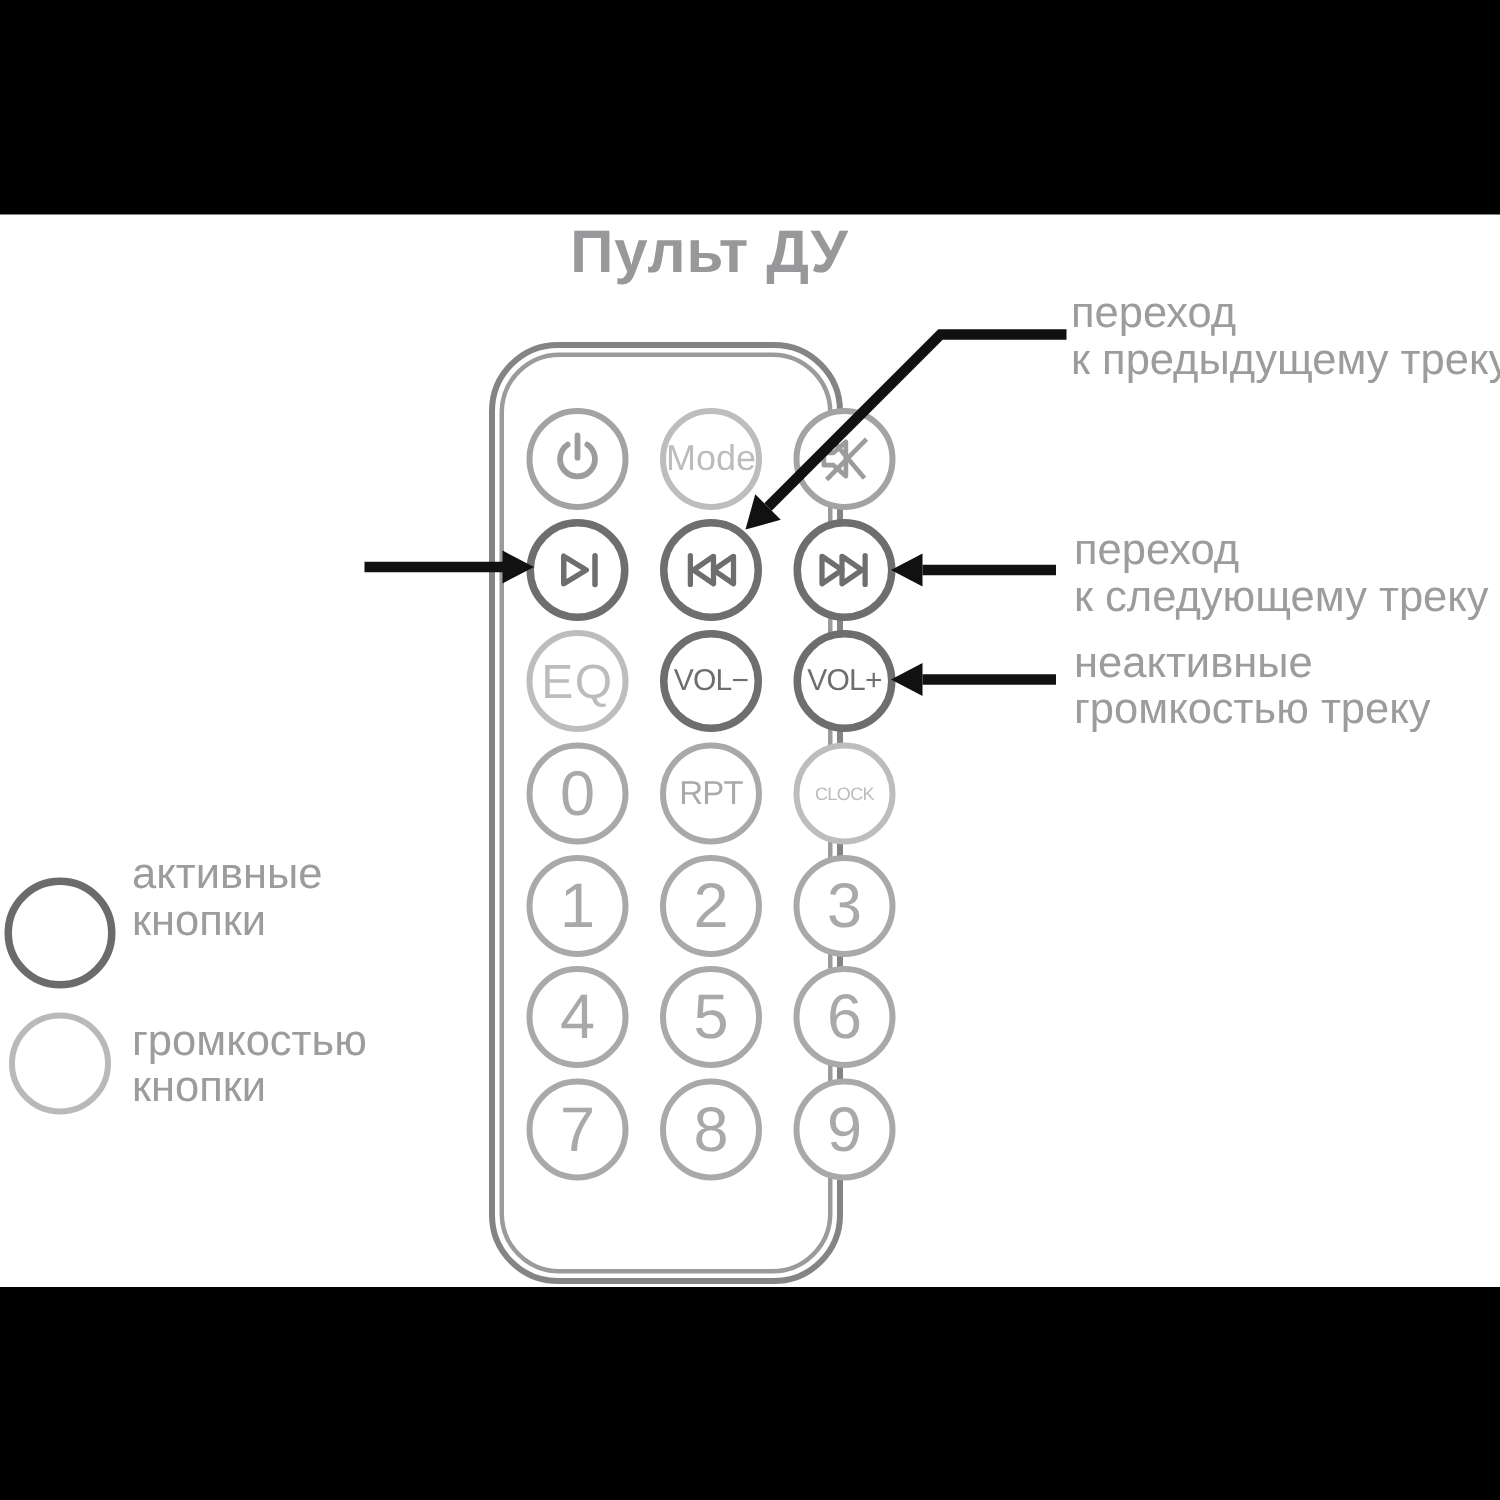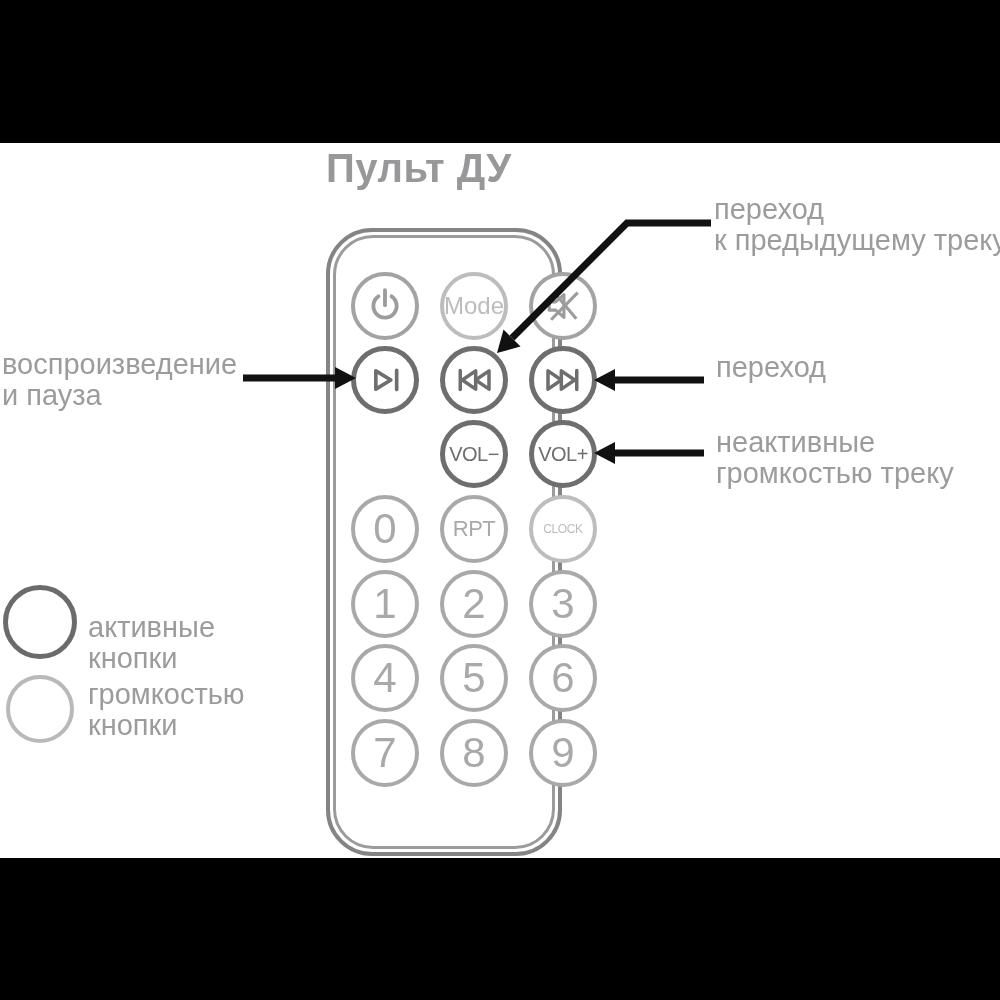--- a/index.html
+++ b/index.html
@@ -6,21 +6,21 @@
   .canvas{
     position:relative;width:1000px;height:1000px;overflow:hidden;
     background:#ffffff;font-family:"Liberation Sans",sans-serif;
   }
   .letterbox{position:absolute;left:0;width:1000px;background:#000;}
   .letterbox.top{top:0;height:143px;}
   .letterbox.bottom{top:858px;height:142px;}
 
   .title{
     position:absolute;left:326px;top:146px;width:294px;
-    font-size:40px;font-weight:bold;color:#98989a;
+    text-align:center;font-size:40px;font-weight:bold;color:#98989a;
     letter-spacing:0.5px;white-space:nowrap;
   }
 
   
   .remote{
     position:absolute;left:326px;top:228px;width:236px;height:628px;
     box-sizing:border-box;border:4px solid #848484;border-radius:46px;
     background:#fff;
   }
   .remote-inner{
@@ -120,20 +120,23 @@
     <div class="btn st-active" style="left:199px;top:114px">
       <span class="icon">
         <svg viewBox="0 0 48 48" width="40" height="40" fill="none" stroke="currentColor" stroke-width="4.2" stroke-linejoin="round" stroke-linecap="round">
           <path d="M6 13 L22 24 L6 35 Z"></path>
           <path d="M22 13 L38 24 L22 35 Z"></path>
           <path d="M40.5 12.5 V35.5"></path>
         </svg>
       </span>
     </div>
 
+    <div class="btn st-light" style="left:21px;top:188px">
+      <span class="t-eq">EQ</span>
+    </div>
     <div class="btn st-active" style="left:199px;top:188px">
       <span class="t-vol">VOL+</span>
     </div>
     <div class="btn st-active" style="left:110px;top:188px">
       <span class="t-vol">VOL−</span>
     </div>
 
     <div class="btn st-mid" style="left:21px;top:263px">
       <span class="t-digit">0</span>
     </div>
@@ -172,34 +175,31 @@
     </div>
     <div class="btn st-mid" style="left:199px;top:487px">
       <span class="t-digit">9</span>
     </div>
   </div>
 
   <div class="callout" style="left:714px;top:194px">
     <div>переход</div>
     <div>к предыдущему треку</div>
   </div>
-  <div class="callout" style="left:2px;top:349px">
-    <div>воспроизведение</div>
-    <div>и пауза</div>
-  </div>
   <div class="callout" style="left:716px;top:352px">
     <div>переход</div>
+    <div>к следующему треку</div>
   </div>
   <div class="callout" style="left:716px;top:427px">
     <div>неактивные</div>
     <div>громкостью треку</div>
   </div>
 
   <div class="legend-circle active"></div>
-  <div class="callout" style="left:88px;top:612px">
+  <div class="callout" style="left:88px;top:568px">
     <div>активные</div>
     <div>кнопки</div>
   </div>
   <div class="legend-circle inactive"></div>
   <div class="callout" style="left:88px;top:679px">
     <div>громкостью</div>
     <div>кнопки</div>
   </div>
 
   <svg class="arrows" width="1000" height="1000" viewBox="0 0 1000 1000">

